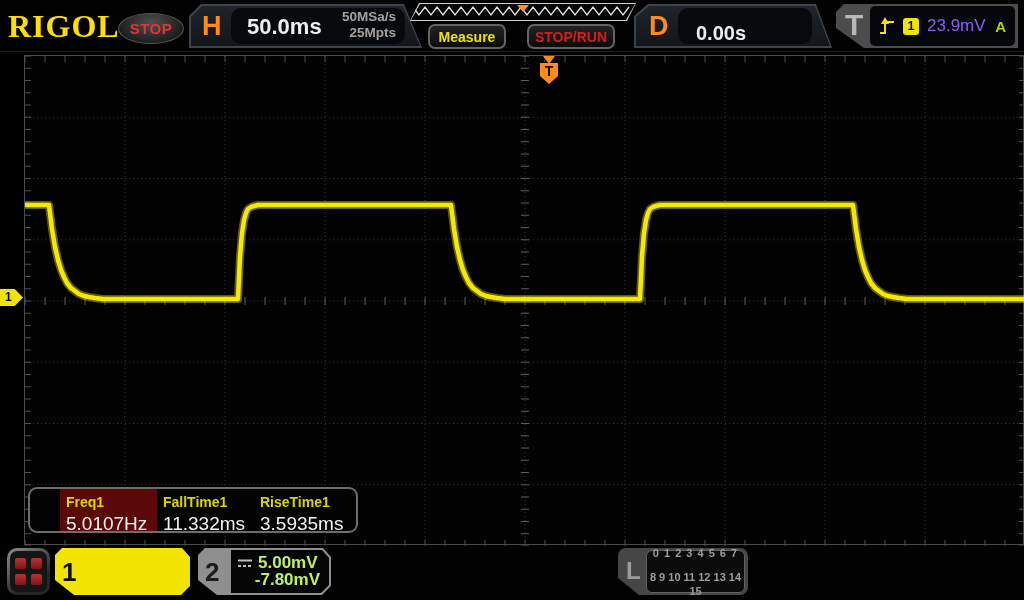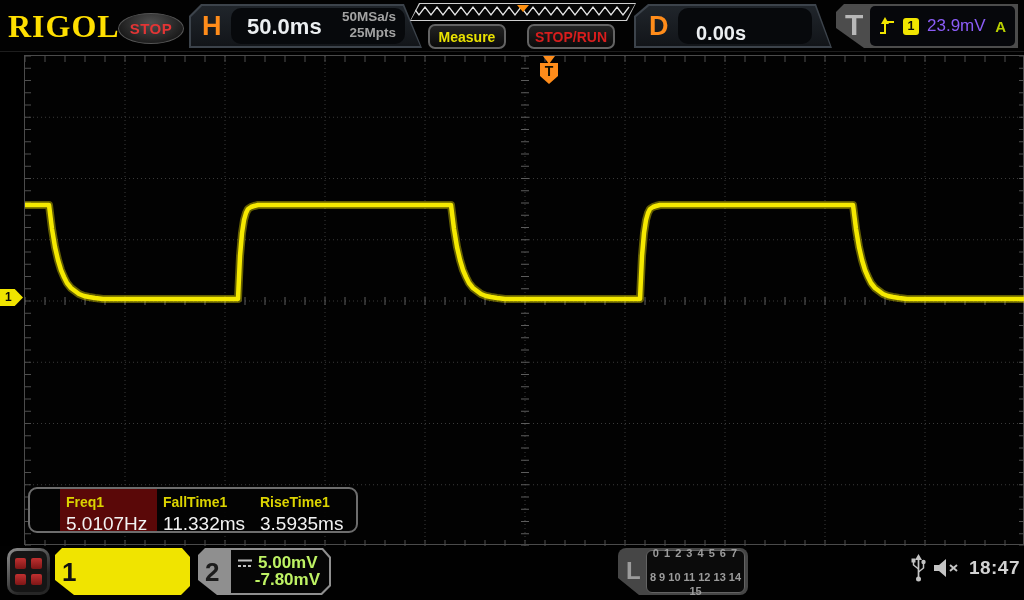--- a/index.html
+++ b/index.html
@@ -524,31 +524,14 @@
     </div>
 
     <div class="logic-widget">
       <div class="logic-letter">L</div>
       <div class="logic-panel">
         <div class="logic-row">0 1 2 3  4 5 6 7</div>
         <div class="logic-row" style="letter-spacing:0;">8 9 10 11 12 13 14 15</div>
       </div>
     </div>
 
-    <div class="status-icons">
-      <svg width="15" height="28" viewBox="0 0 15 28">
-        <polygon points="7.5,0 11,6 4,6" fill="#c4c4c4"></polygon>
-        <line x1="7.5" y1="4" x2="7.5" y2="23" stroke="#c4c4c4" stroke-width="1.7"></line>
-        <polyline points="7.5,15 2.5,11 2.5,8" fill="none" stroke="#c4c4c4" stroke-width="1.5"></polyline>
-        <rect x="0.5" y="4.5" width="4" height="4" fill="#c4c4c4"></rect>
-        <polyline points="7.5,18 12.5,14 12.5,10" fill="none" stroke="#c4c4c4" stroke-width="1.5"></polyline>
-        <circle cx="12.5" cy="8" r="2.2" fill="#c4c4c4"></circle>
-        <circle cx="7.5" cy="25" r="2.5" fill="#c4c4c4"></circle>
-      </svg>
-      <svg width="27" height="20" viewBox="0 0 27 20">
-        <polygon points="0,7 5,7 12,1 12,19 5,13 0,13" fill="#c4c4c4"></polygon>
-        <line x1="16" y1="7" x2="23" y2="13" stroke="#c4c4c4" stroke-width="2"></line>
-        <line x1="23" y1="7" x2="16" y2="13" stroke="#c4c4c4" stroke-width="2"></line>
-      </svg>
-      <div class="clock">18:47</div>
-    </div>
   </div>
 </div>
 
 </body></html>

